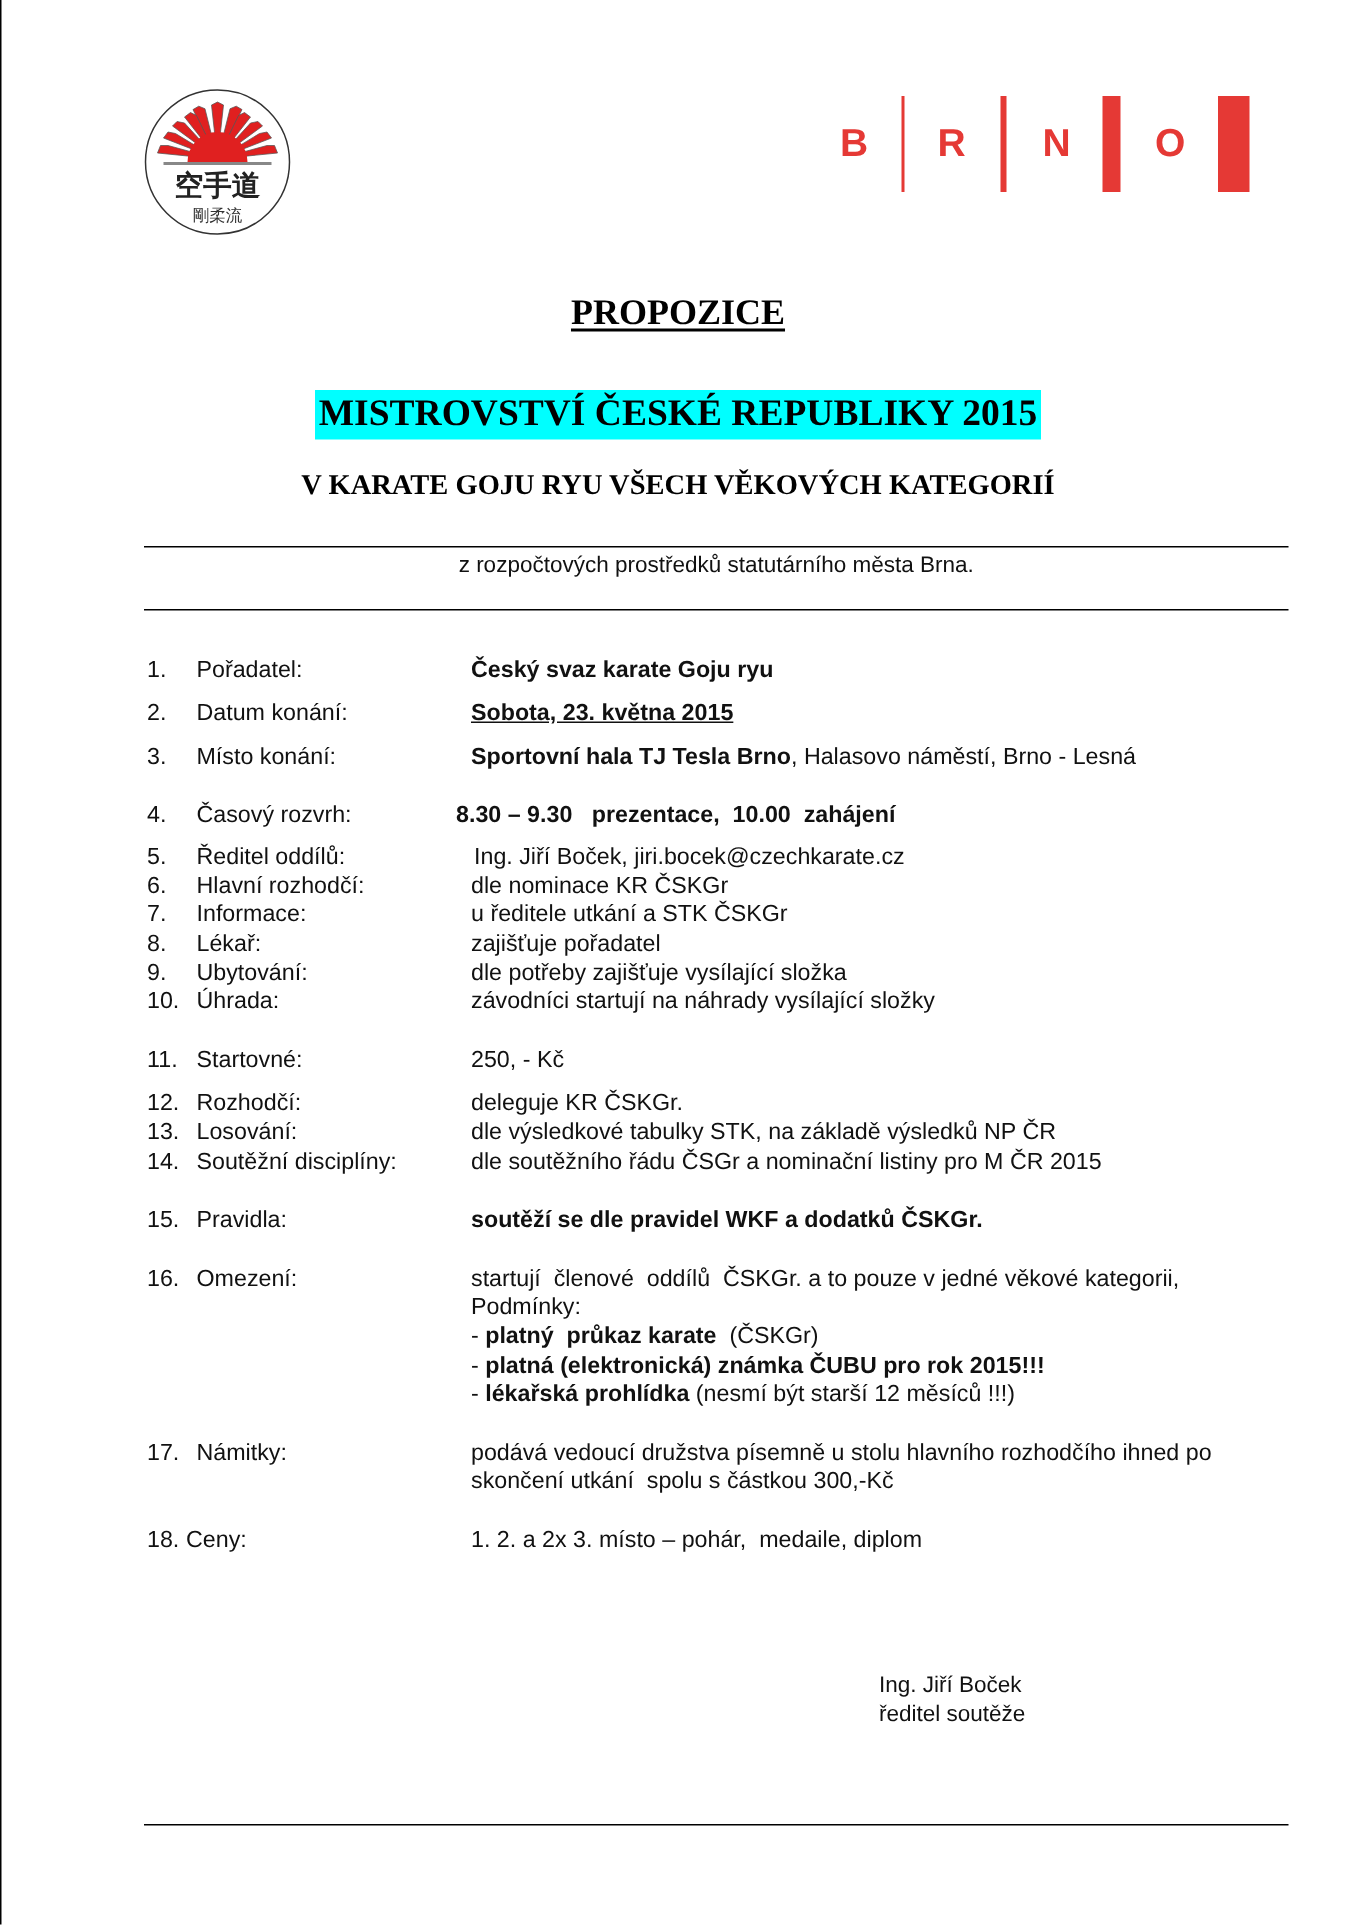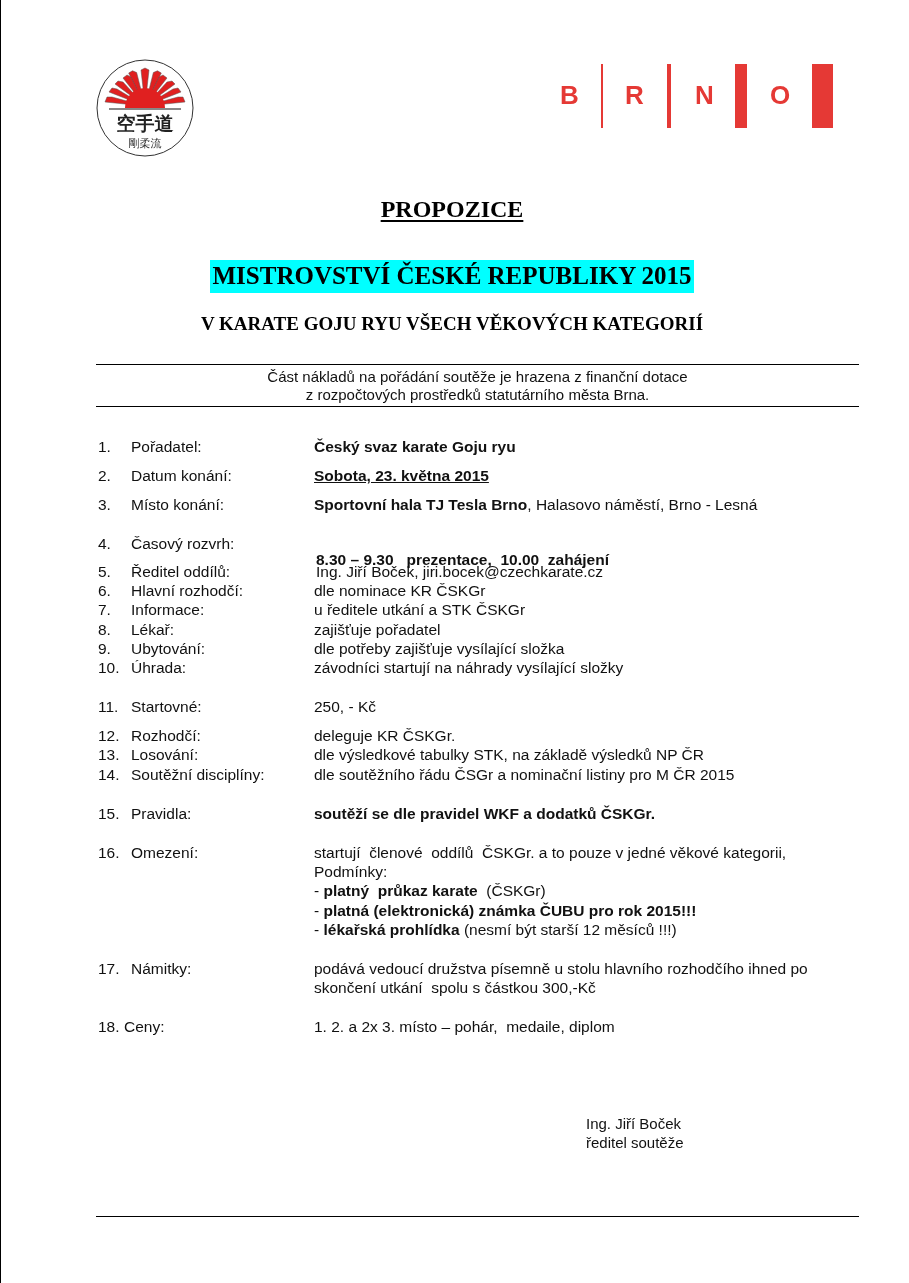--- a/index.html
+++ b/index.html
@@ -66,21 +66,20 @@
   <span class="letter" style="left:220px;">O</span>
   <div class="bar" style="left:262px;width:21px;"></div>
 </div>
 
 <div class="title t1"><span>PROPOZICE</span></div>
 <div class="title t2"><span>MISTROVSTVÍ  ČESKÉ REPUBLIKY 2015</span></div>
 <div class="title t3">V KARATE  GOJU RYU  VŠECH  VĚKOVÝCH KATEGORIÍ</div>
 
 <div class="hline" style="top:364px;"></div>
 <div class="notice">
-  <div>Část nákladů na pořádání soutěže je hrazena z finanční dotace</div>
   <div>z rozpočtových prostředků statutárního města Brna.</div>
 </div>
 <div class="hline" style="top:406px;"></div>
 
 <div class="items">
   <div class="row" style="top:437px;">
     <span class="num">1.</span>
     <span class="lab">Pořadatel:</span>
     <span class="val b">Český svaz karate Goju ryu</span>
   </div>
@@ -90,21 +89,21 @@
     <span class="val b u">Sobota, 23. května 2015</span>
   </div>
   <div class="row" style="top:495px;">
     <span class="num">3.</span>
     <span class="lab">Místo konání:</span>
     <span class="val"><span class="b">Sportovní hala TJ Tesla Brno</span><span>, Halasovo náměstí, Brno - Lesná</span></span>
   </div>
   <div class="row" style="top:534px;">
     <span class="num">4.</span>
     <span class="lab">Časový rozvrh:</span>
-    <span class="val b" style="left:316px;white-space:pre;margin-top:16px;">8.30 – 9.30   prezentace,  10.00  zahájení</span>
+    <span class="val b" style="left:304px;white-space:pre;">8.30 – 9.30   prezentace,  10.00  zahájení</span>
   </div>
   <div class="row" style="top:562px;">
     <span class="num">5.</span>
     <span class="lab">Ředitel oddílů:</span>
     <span class="val" style="left:316px;">Ing. Jiří Boček, jiri.bocek@czechkarate.cz</span>
   </div>
   <div class="row" style="top:581px;">
     <span class="num">6.</span>
     <span class="lab">Hlavní rozhodčí:</span>
     <span class="val">dle nominace KR ČSKGr</span>

